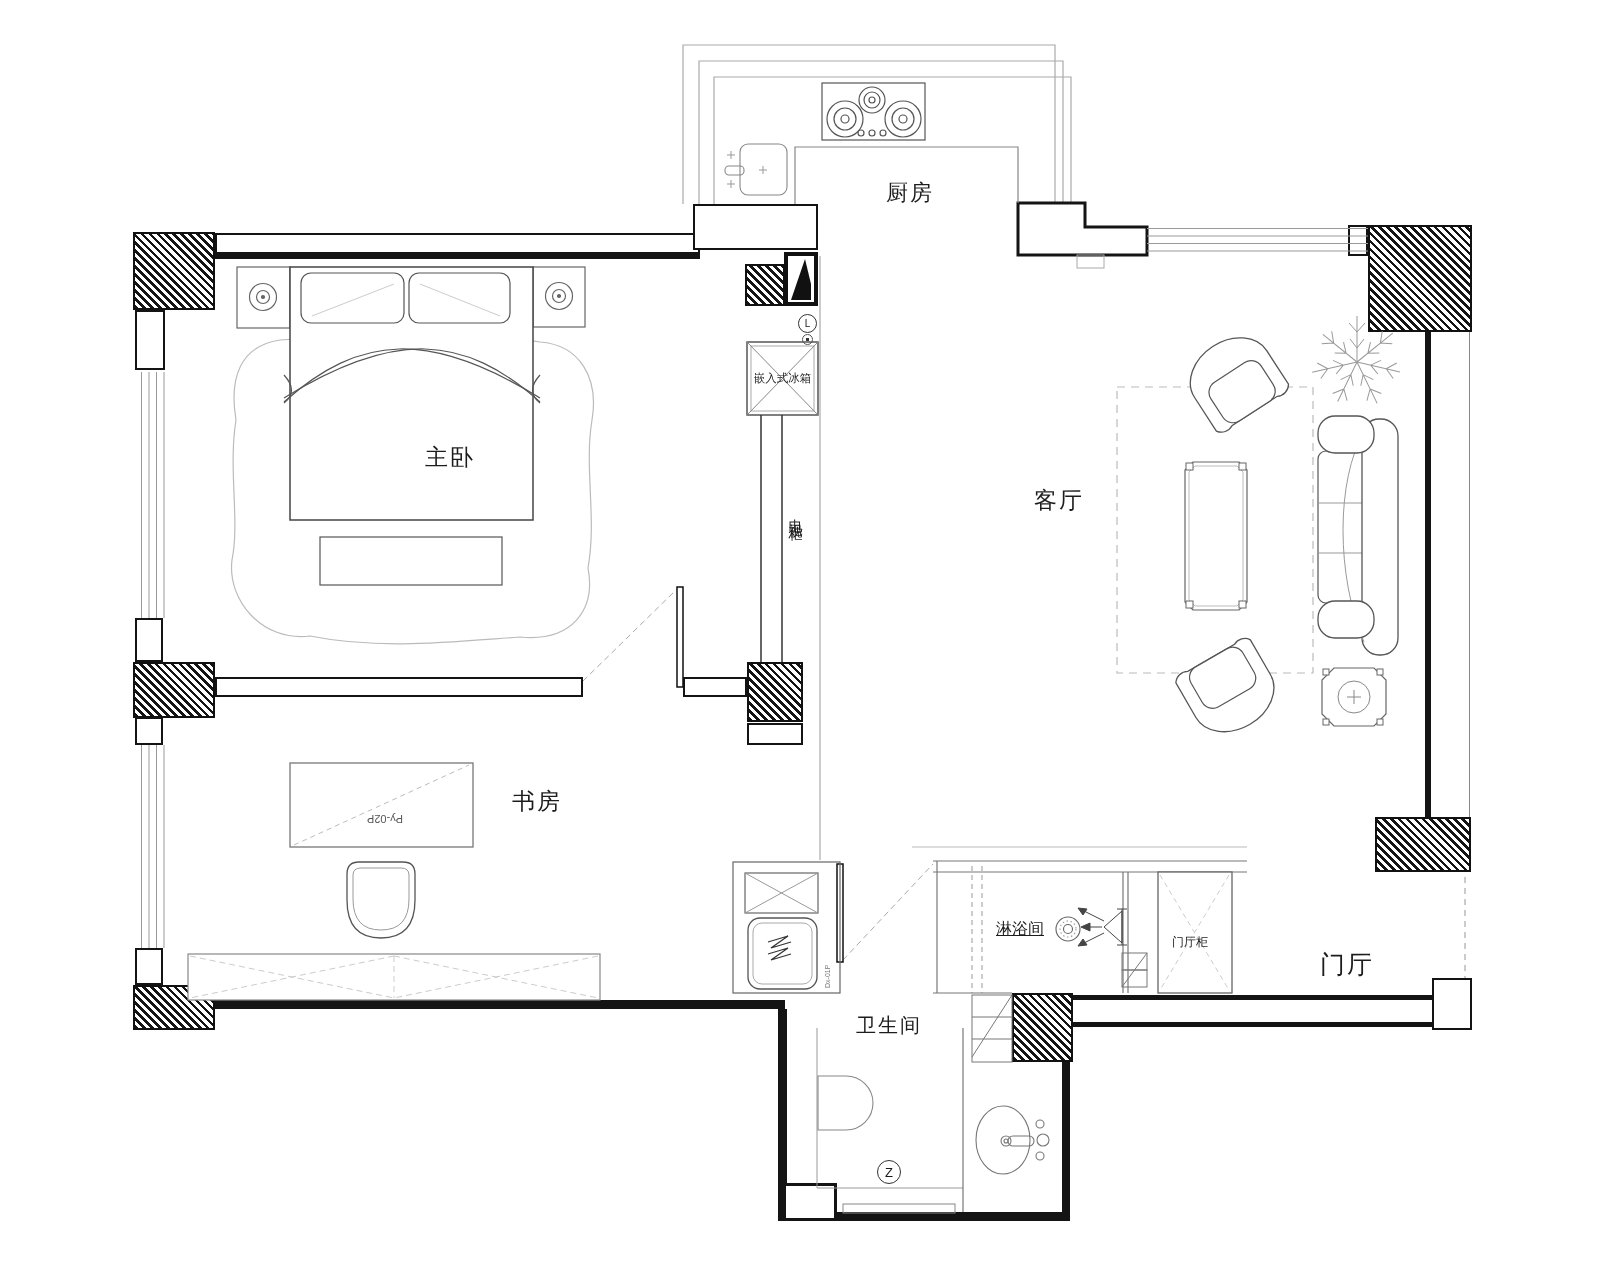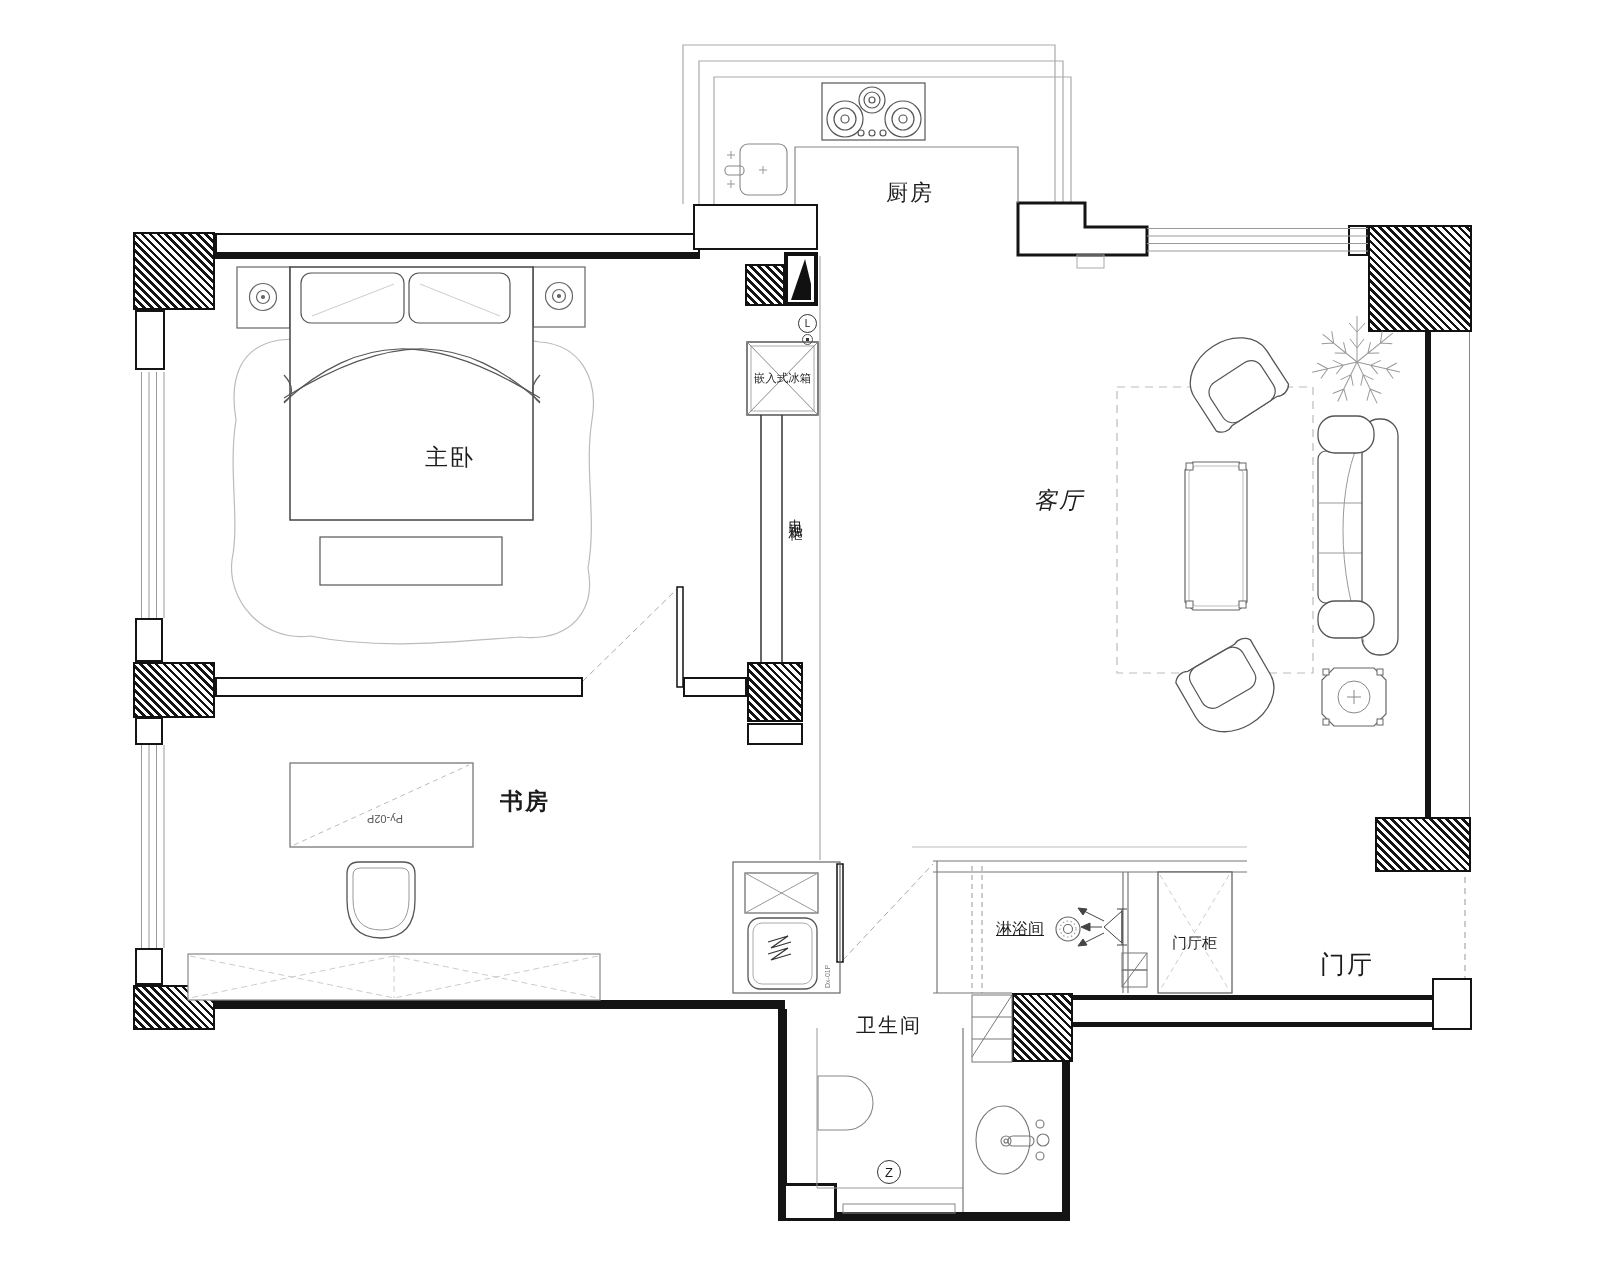--- a/index.html
+++ b/index.html
@@ -319,26 +319,26 @@
       <circle cx="1006" cy="1141" r="5"></circle>
         <circle cx="1006" cy="1141" r="2"></circle>
       <circle cx="1040" cy="1124" r="4"></circle>
         <circle cx="1043" cy="1140" r="6"></circle>
         <circle cx="1040" cy="1156" r="4"></circle>
     </g>
   </svg>
 
   <div class="lbl room" style="left:886px;top:178px;font-size:22px;">厨房</div>
   <div class="lbl room" style="left:385px;top:442px;margin-left:40px;">主卧</div>
-  <div class="lbl room" style="left:1034px;top:485px;font-style:italic;">客厅</div>
-  <div class="lbl room" style="left:500px;top:786px;font-weight:bold;">书房</div>
+  <div class="lbl room" style="left:1034px;top:485px;">客厅</div>
+  <div class="lbl room" style="left:512px;top:786px;">书房</div>
   <div class="lbl room" style="left:856px;top:1012px;font-size:20px;">卫生间</div>
   <div class="lbl room" style="left:1320px;top:948px;font-size:25px;">门厅</div>
   <div class="lbl" style="left:996px;top:919px;font-size:16px;text-decoration:underline;">淋浴间</div>
-  <div class="lbl" style="left:1172px;top:934px;font-size:15px;">门厅柜</div>
+  <div class="lbl" style="left:1172px;top:934px;font-size:12px;">门厅柜</div>
   <div class="lbl" style="left:747px;top:371px;width:71px;text-align:center;font-size:11.5px;letter-spacing:0;font-family:Liberation Serif, serif;">嵌入式冰箱</div>
   <div class="lbl" style="left:787px;top:508px;font-size:14px;writing-mode:vertical-rl;letter-spacing:4px;">电视柜</div>
   <div class="lbl" style="left:367px;top:813px;font-size:11px;color:#555;transform:rotate(180deg);font-weight:400;">Py-02P</div>
   <div class="lbl" style="left:824px;top:988px;font-size:7px;color:#777;transform:rotate(-90deg);transform-origin:left top;font-weight:400;">Dx-01P</div>
 
   <div class="circ" style="left:798px;top:314px;width:17px;height:17px;font-size:10px;">L</div>
   <div class="mini-circ" style="left:802px;top:334px;"></div>
   <div class="circ" style="left:877px;top:1160px;width:22px;height:22px;font-size:13px;">Z</div>
 
 </div>

